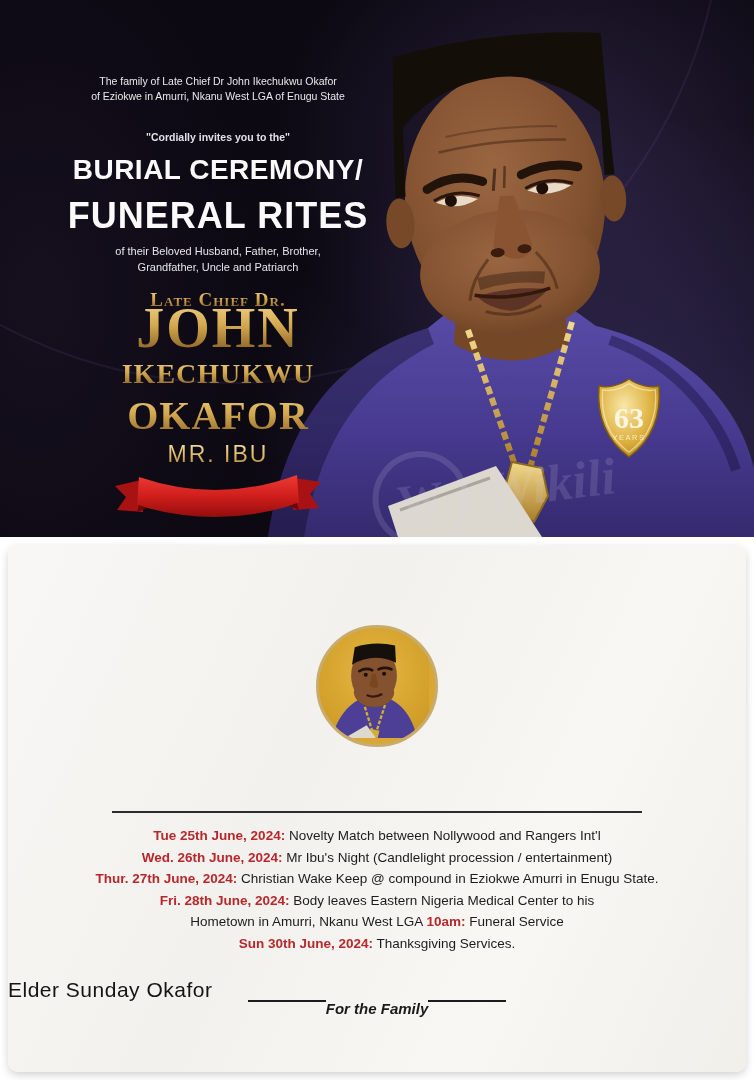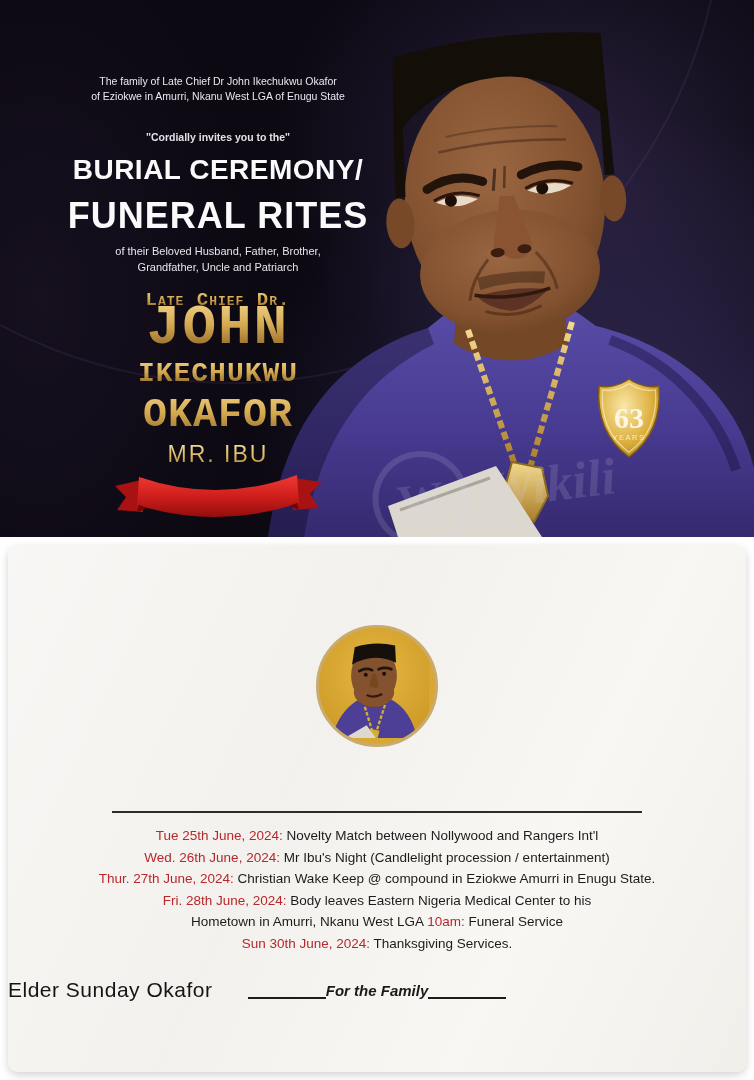--- a/index.html
+++ b/index.html
@@ -23,21 +23,21 @@
              font-family:"Liberation Serif", serif;font-size:46px;font-weight:700;}
   .wm-text{font-family:"Liberation Serif", serif;font-style:italic;font-weight:700;font-size:52px;}
 
   .text-col{position:absolute;top:0;left:28px;width:380px;height:520px;z-index:3;text-align:center;}
   .text-col > div{position:absolute;width:100%;}
   .intro{top:74px;font-size:10.5px;line-height:15px;color:#e9e9ec;}
   .quote{top:131px;font-size:10.5px;font-weight:700;color:#e2e2e6;}
   .title1{top:154px;font-size:28px;font-weight:700;letter-spacing:0.5px;color:#fafafb;}
   .title2{top:195px;font-size:36px;font-weight:700;letter-spacing:1px;color:#fafafb;}
   .relations{top:243px;font-size:11px;line-height:16px;color:#e6e6ea;}
-  .gold-text{font-family:Liberation Mono, monospace;font-weight:700;
+  .gold-text{font-family:Liberation Serif, serif;font-weight:700;
              background:linear-gradient(180deg,#f2d690 0%,#d4a94f 45%,#8a6225 90%);
              -webkit-background-clip:text;background-clip:text;color:transparent;}
   .honorific{top:289px;font-size:19px;font-variant:small-caps;letter-spacing:1px;}
   .name-first{top:299px;font-size:56px;line-height:58px;letter-spacing:2px;}
   .name-middle{top:358px;font-size:28px;letter-spacing:1px;}
   .name-last{top:388px;font-size:40px;line-height:56px;letter-spacing:1px;}
   .alias{top:441px;font-size:23px;letter-spacing:2px;
          background:linear-gradient(180deg,#f7e6b2 0%,#d9b35c 60%,#a17a2e 100%);
          -webkit-background-clip:text;background-clip:text;color:transparent;text-decoration:underline;}
   .ribbon{position:absolute;left:113px;top:468px;z-index:3;}
@@ -49,26 +49,26 @@
         box-shadow:0 3px 8px rgba(0,0,0,0.18);z-index:5;}
   .avatar{position:absolute;top:80px;left:50%;transform:translateX(-50%);
           width:116px;height:116px;border-radius:50%;border:3px solid #c9ab6e;
           overflow:hidden;background:#d9a733;}
   .card-heading{position:absolute;top:232px;width:100%;text-align:center;
                 font-size:20px;font-weight:700;letter-spacing:0.4px;color:#161616;}
   .rule{position:absolute;top:266px;left:50%;transform:translateX(-50%);
         width:530px;height:2px;background:#2e2c2a;}
   .schedule{position:absolute;top:280px;width:100%;text-align:center;
             font-size:13.5px;line-height:21.5px;color:#1c1c1c;}
-  .red{color:#b7272c;font-weight:400;margin-top:24px;}
+  .red{color:#b7272c;font-weight:700;margin-top:24px;}
   .signed{position:absolute;top:414px;width:100%;text-align:center;
           font-size:11px;font-weight:600;letter-spacing:2px;color:#232323;}
   .signatory{position:absolute;top:433px;width:100%;text-align:left;
              font-size:21px;font-weight:400;letter-spacing:0.5px;color:#141414;}
-  .role-row{position:absolute;top:437px;width:100%;display:flex;align-items:flex-end;
+  .role-row{position:absolute;top:455px;width:100%;display:flex;align-items:flex-start;
             justify-content:center;gap:0;}
   .role-line{width:78px;height:2px;background:#1c1c1c;}
   .role-text{font-size:15px;font-style:italic;font-weight:600;color:#1a1a1a;}
 </style>
 </head>
 <body>
 
 <div class="page">
 
   <div class="poster">

